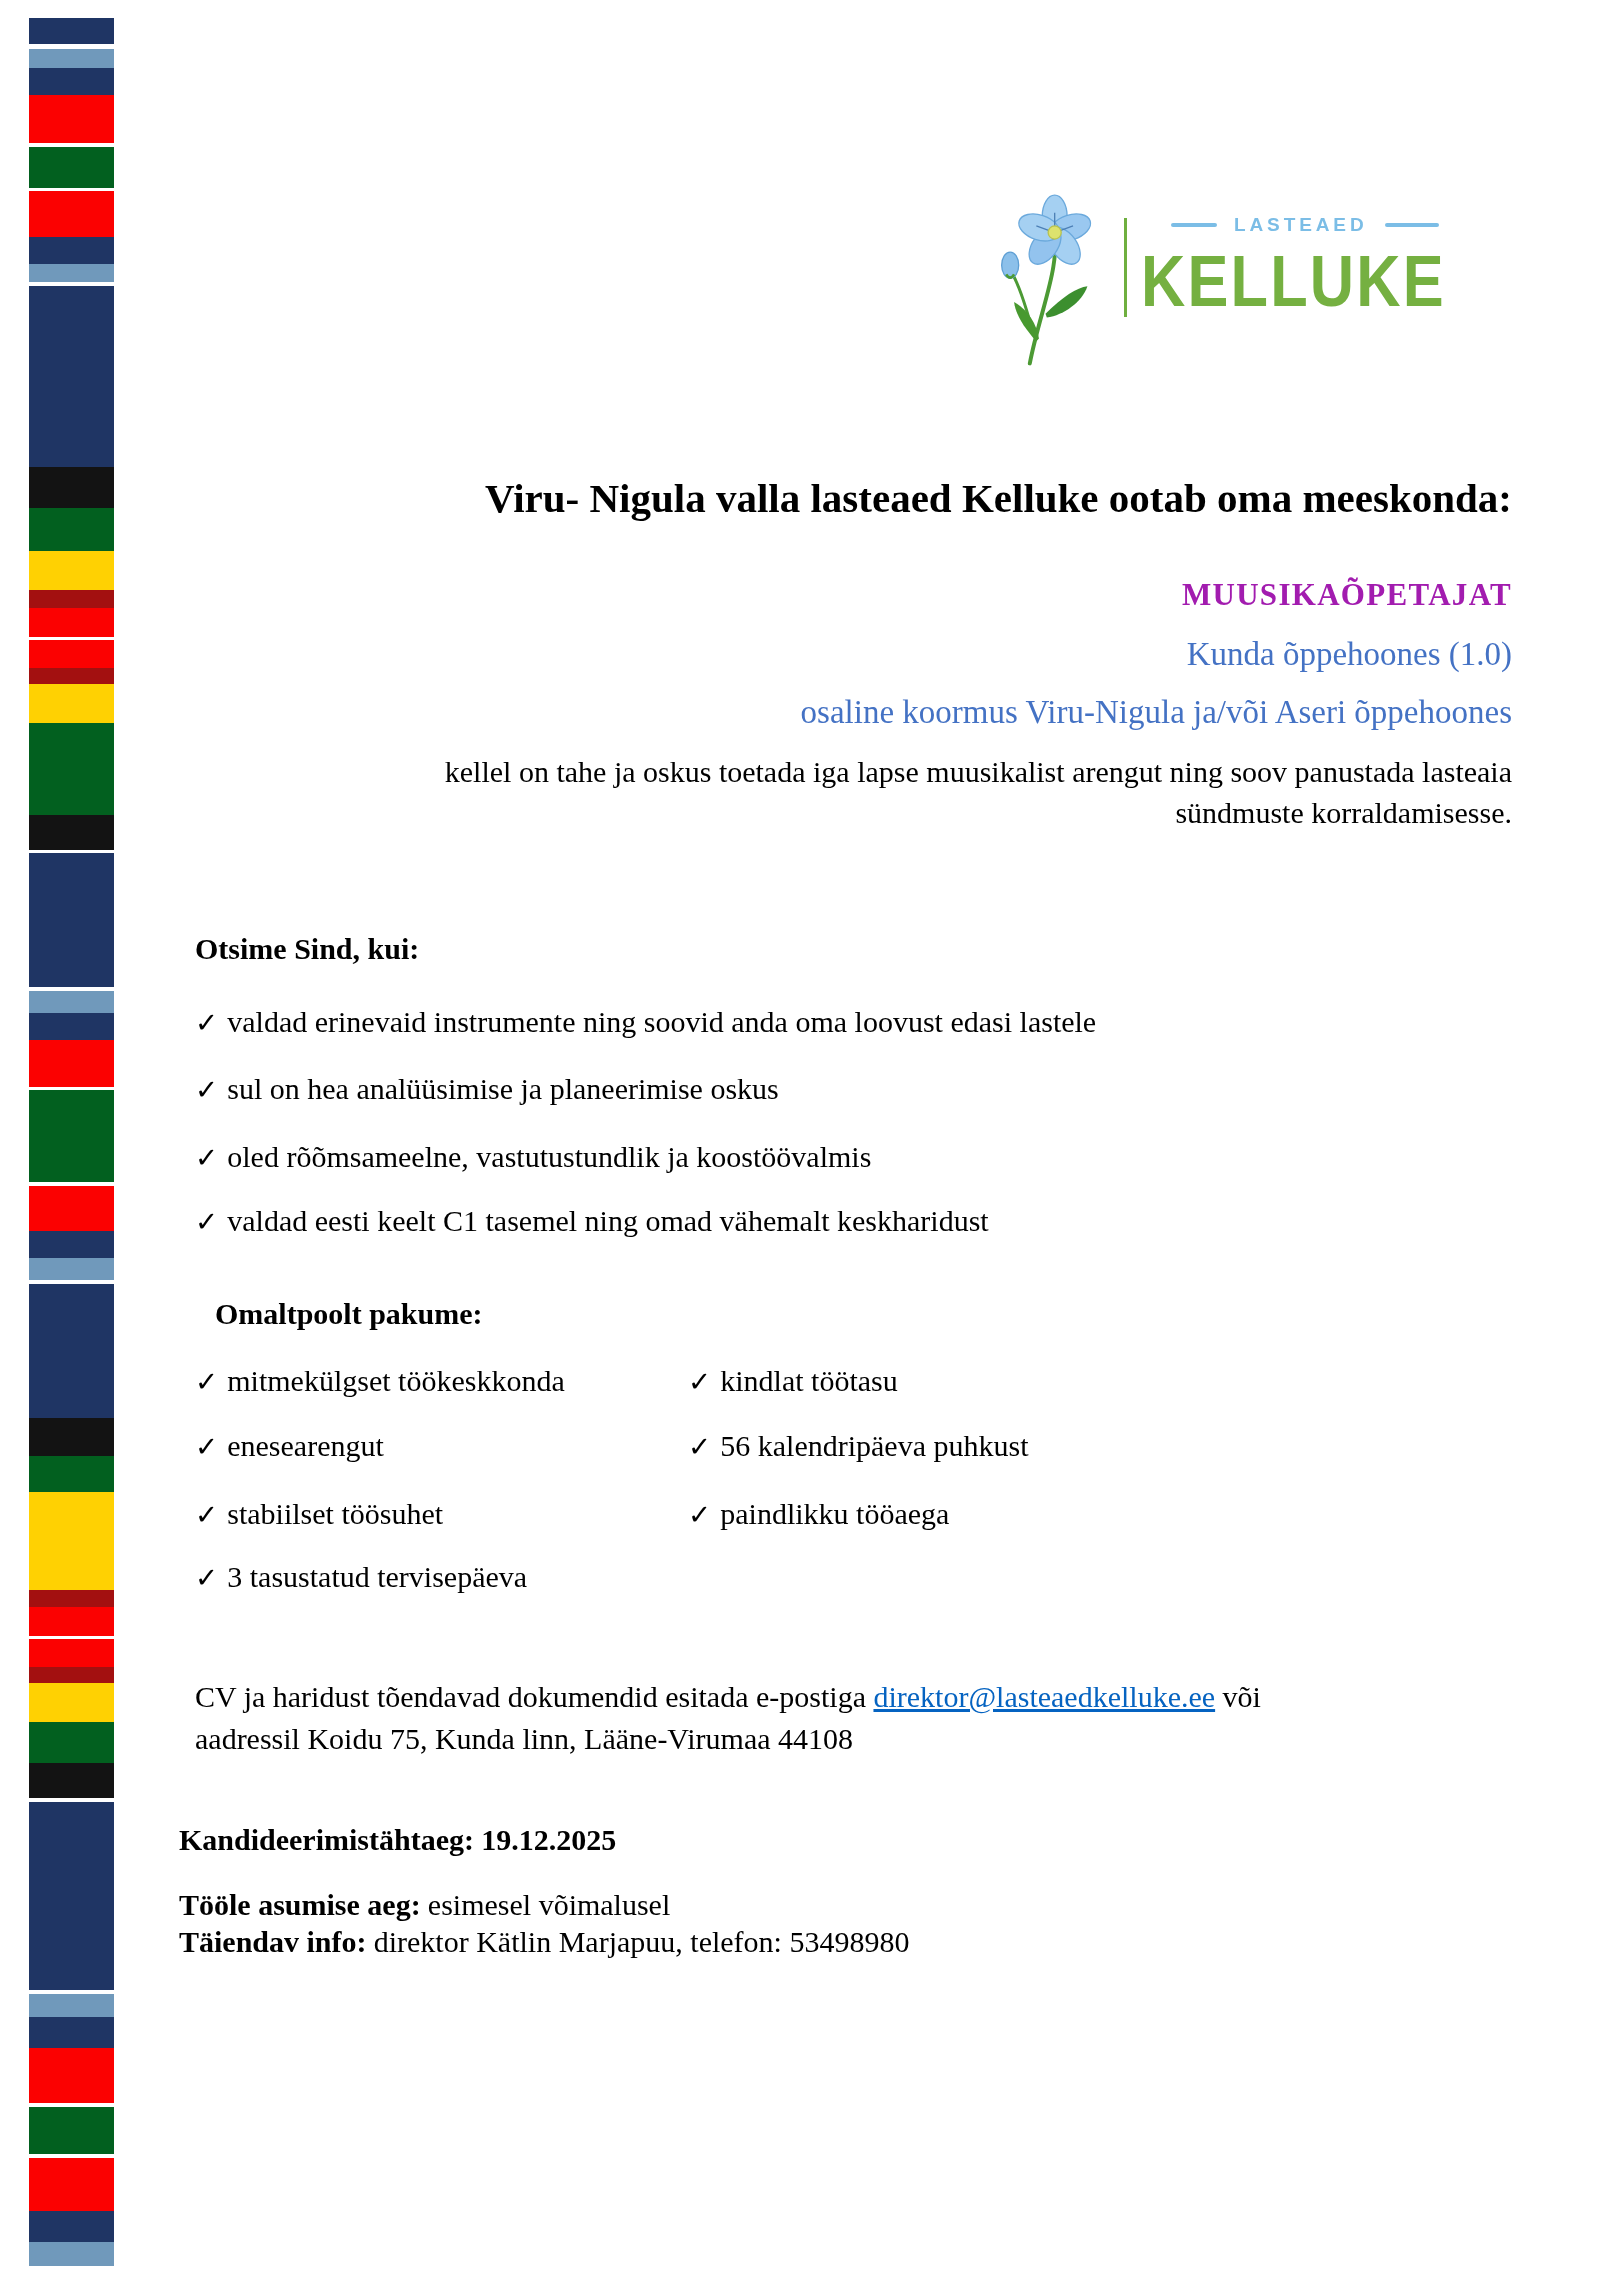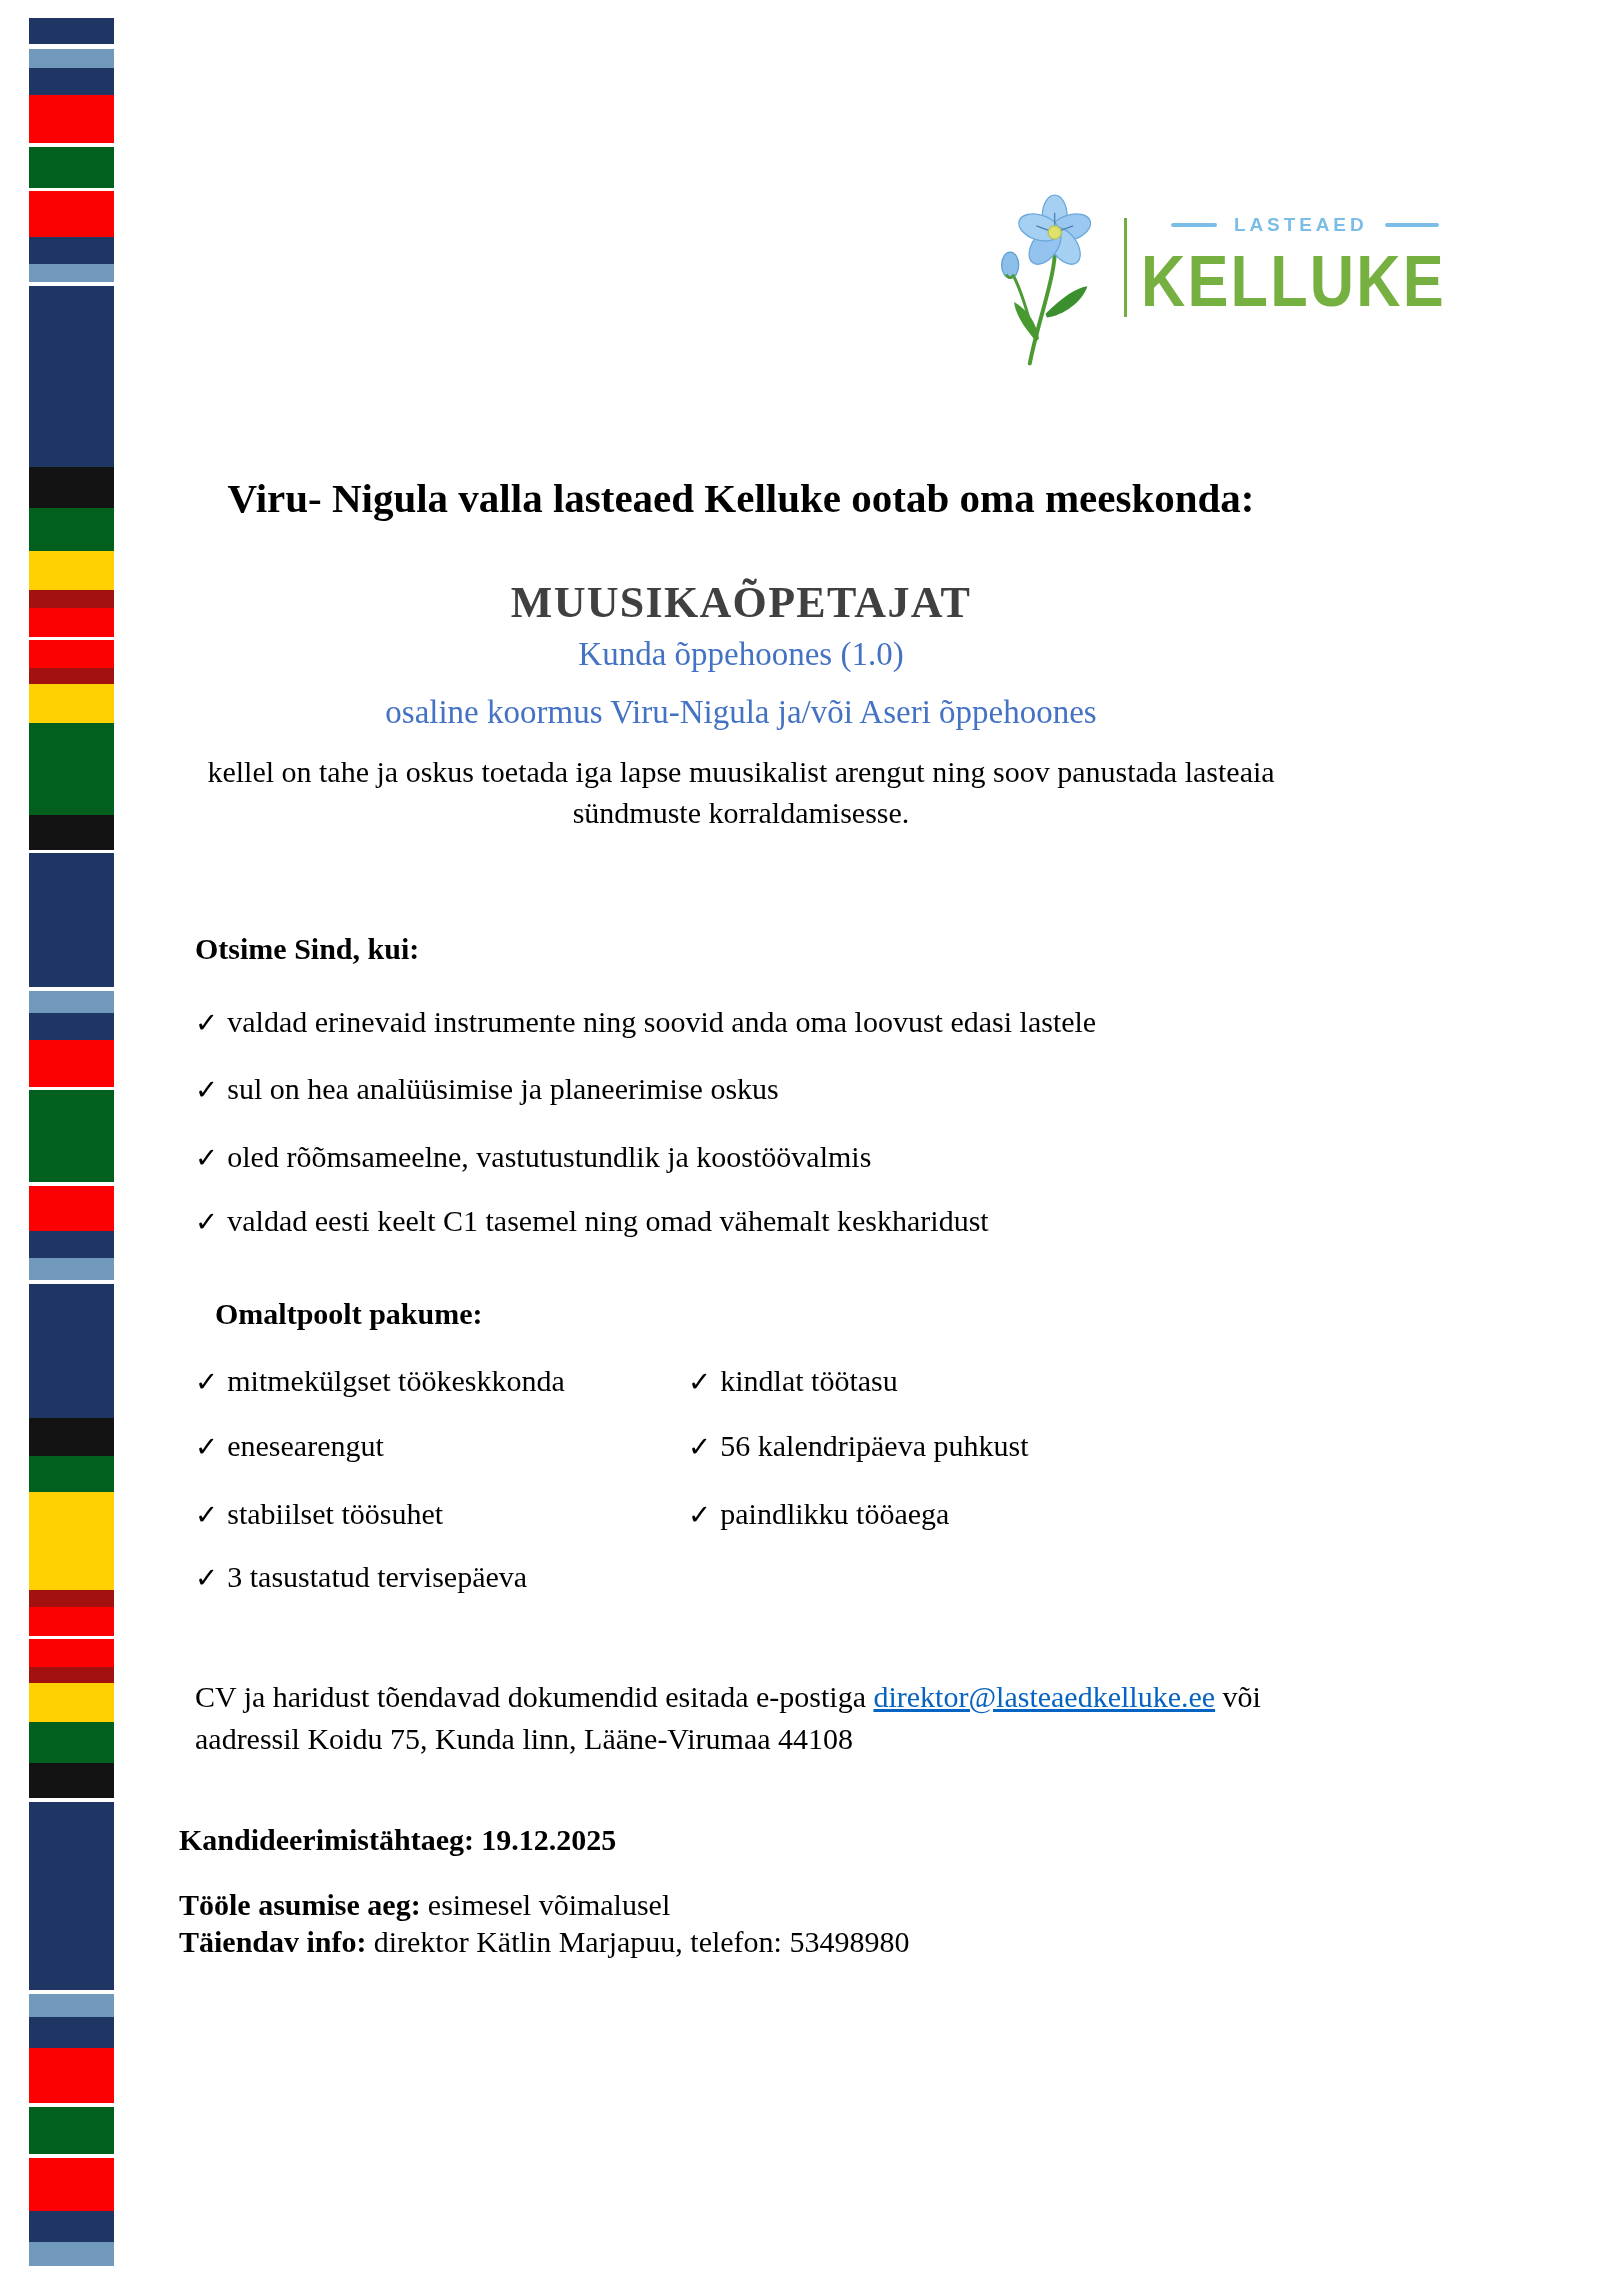--- a/index.html
+++ b/index.html
@@ -70,34 +70,34 @@
     letter-spacing:2.6px;
     color:#75b041;
     transform:scaleX(.84);
     transform-origin:left top;
     white-space:nowrap;
     line-height:1;
   }
 
   
   .abs{position:absolute;white-space:nowrap;}
-  .centered{left:0;width:1482px;text-align:center;}
+  .centered{left:0;width:1482px;text-align:right;padding-left:30px;}
 
   .title{
     top:475px;
     font-size:41px;
     font-weight:700;
     line-height:47px;
   }
   .pos-heading{
     top:577px;
-    font-size:44px;
+    font-size:31px;
     font-weight:700;
     letter-spacing:1.3px;
-    color:#404040;
+    color:#a21caf;
   }
   .pos-line{
     font-size:33px;
     color:#4472c4;
   }
   .pos-line1{top:636px;}
   .pos-line2{top:694px;}
 
   .intro{
     top:751px;

